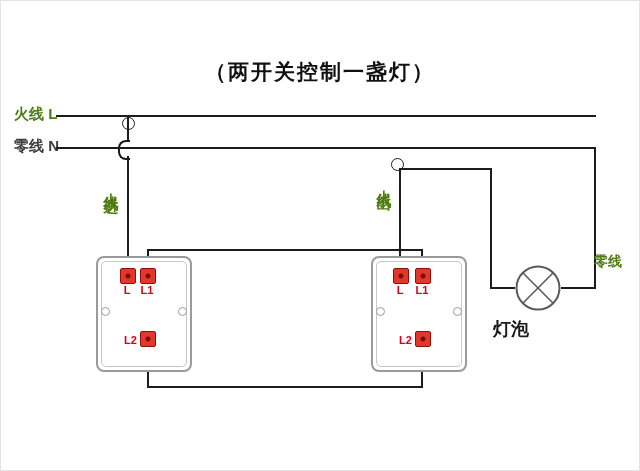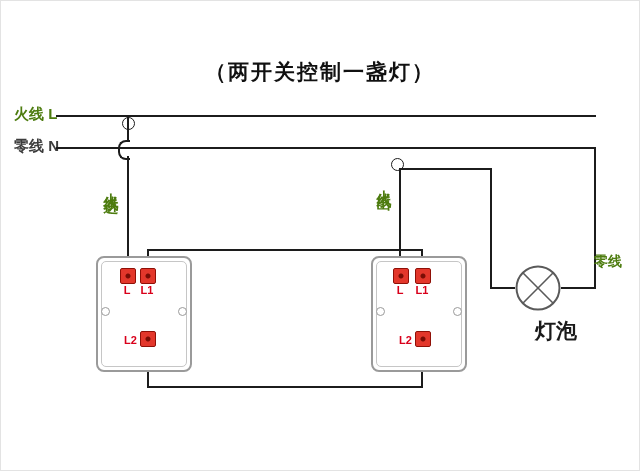--- a/index.html
+++ b/index.html
@@ -20,21 +20,21 @@
   .hop { position:absolute; width:10px; height:16px; border:2px solid #1c1c1c; border-right:none; border-radius:8px 0 0 8px; background:transparent; }
   .switch { position:absolute; width:92px; height:112px; border:2px solid #9a9a9a; border-radius:8px; background:#fff; }
   .switch-inner { position:absolute; inset:3px; border:1px solid #c6c6c6; border-radius:5px; }
   .hole { position:absolute; width:7px; height:7px; border:1px solid #9a9a9a; border-radius:50%; background:#fff; top:49px; }
   .terminal { position:absolute; width:14px; height:14px; border:1px solid #8f1007; border-radius:2px;
               background:radial-gradient(circle at 50% 50%, #7a0d05 0 2px, #e3372b 3px); }
   .tlabel { position:absolute; color:#d9001b; font-weight:bold; font-size:11px; line-height:1; }
   .tlabel.c { width:18px; text-align:center; }
   .note { left:0; right:0; top:401px; text-align:center; font-size:14px; font-weight:bold; color:#2b2b2b; letter-spacing:0.5px; }
   .lamp { position:absolute; left:514px; top:264px; width:46px; height:46px; }
-  .lamp-label { position:absolute; left:531px; top:316px; width:48px; text-align:center; font-size:21px; font-weight:bold; color:#1a1a1a; }
+  .lamp-label { position:absolute; left:486px; top:316px; width:48px; text-align:center; font-size:18px; font-weight:bold; color:#1a1a1a; }
   .watermark { position:absolute; right:10px; top:439px; display:flex; align-items:center; gap:4px; }
   .wm-badge { background:#f04142; color:#fff; font-size:13px; font-weight:bold; padding:3px 4px; border-radius:3px; line-height:1; }
   .wm-account { font-size:14px; font-weight:bold; color:#1f1f1f; line-height:1; }
 </style>
 </head>
 <body>
 
 <div id="stage">
 
   <div class="abs title2">（两开关控制一盏灯）</div>

